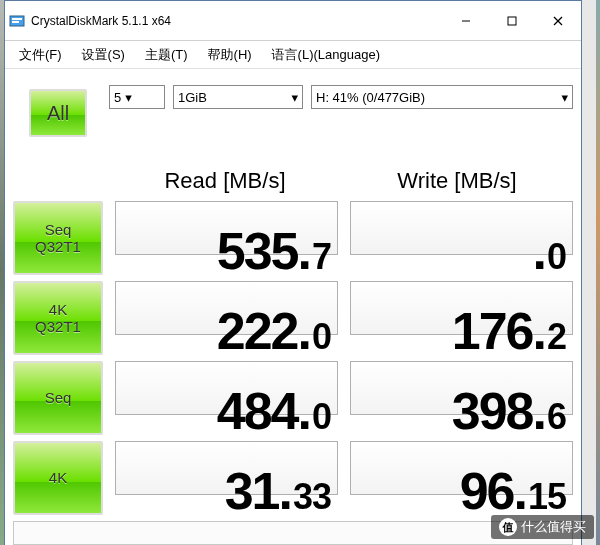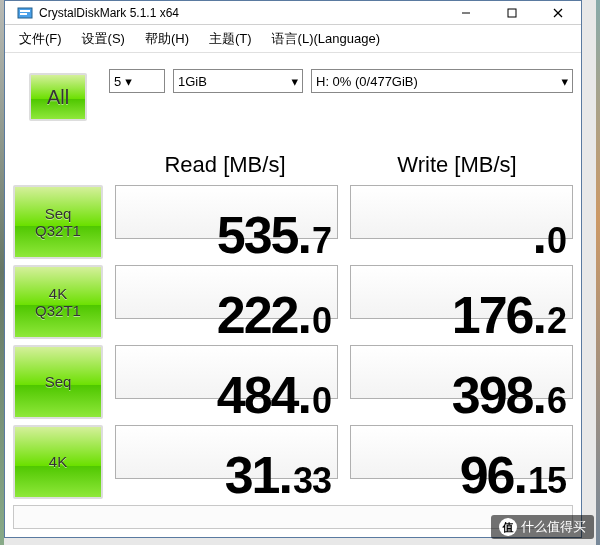--- a/index.html
+++ b/index.html
@@ -1,18 +1,18 @@
 <!DOCTYPE html>
 <html><head>
 <meta charset="utf-8">
 <style>
   *{box-sizing:border-box;margin:0;padding:0;font-family:"Microsoft YaHei","Segoe UI",Arial,sans-serif}
   body{background:#e8e8e8;width:600px;height:545px;overflow:hidden;position:relative}
   .window{position:absolute;left:4px;top:0;width:578px;background:#fff;border:1px solid #5a7aa0}
-  .titlebar{height:24px;background:#fff;display:flex;align-items:center;padding-left:12px;border-bottom:1px solid #d0d0d0}
+  .titlebar{height:40px;background:#fff;display:flex;align-items:center;padding-left:4px;border-bottom:1px solid #d0d0d0}
   .titlebar .icon{width:16px;height:16px;margin-right:6px}
   .titlebar .title{flex:1;font-size:12px;color:#000}
   .titlebar .wbtn{width:46px;height:30px;display:flex;align-items:center;justify-content:center;color:#333}
   .titlebar .wbtn svg{width:10px;height:10px}
   .menubar{height:28px;background:#fff;display:flex;align-items:center;padding:0 4px;gap:0;border-bottom:1px solid #e0e0e0}
   .menubar .mitem{font-size:13px;color:#000000;padding:3px 10px}
   .toolbar{height:50px;display:flex;align-items:center;padding:0 8px;gap:8px}
   .sel{height:24px;border:1px solid #888;background:#fff;font-size:13px;display:flex;align-items:center;padding:0 4px;position:relative}
   .sel .arrow{margin-left:4px}
   .btncol{width:90px;display:flex;flex-direction:column}
@@ -65,43 +65,43 @@
         <svg viewBox="0 0 10 10">
           <line x1="1" y1="1" x2="9" y2="9" stroke="#000" stroke-width="1.2"></line>
           <line x1="9" y1="1" x2="1" y2="9" stroke="#000" stroke-width="1.2"></line>
         </svg>
       </div>
   </div>
 
   <div class="menubar">
     <span class="mitem">文件(F)</span>
     <span class="mitem">设置(S)</span>
+    <span class="mitem">主题(T)</span>
     <span class="mitem">帮助(H)</span>
-    <span class="mitem">主题(T)</span>
     <span class="mitem">语言(L)(Language)</span>
   </div>
 
   <div class="main">
     <div class="btncol">
       <div class="gbtn all">
           <span>All</span>
         </div>
     </div>
     <div class="cols">
       <div class="toolbar" style="height:48px;padding:0">
         <div class="sel" style="width:56px">
             <span>5</span>
             <span class="arrow">▾</span>
           </div>
         <div class="sel" style="width:130px">
             <span>1GiB</span>
             <span class="arrow" style="margin-left:auto">▾</span>
           </div>
         <div class="sel" style="flex:1">
-            <span>H: 0% (0/477GiB)</span>
+            <span>H: 41% (0/477GiB)</span>
             <span class="arrow" style="margin-left:auto">▾</span>
           </div>
       </div>
     </div>
   </div>
 
   <div class="headrow" style="padding:0 8px">
     <div class="sp"></div>
     <div class="h">Read [MB/s]</div>
     <div class="h">Write [MB/s]</div>

